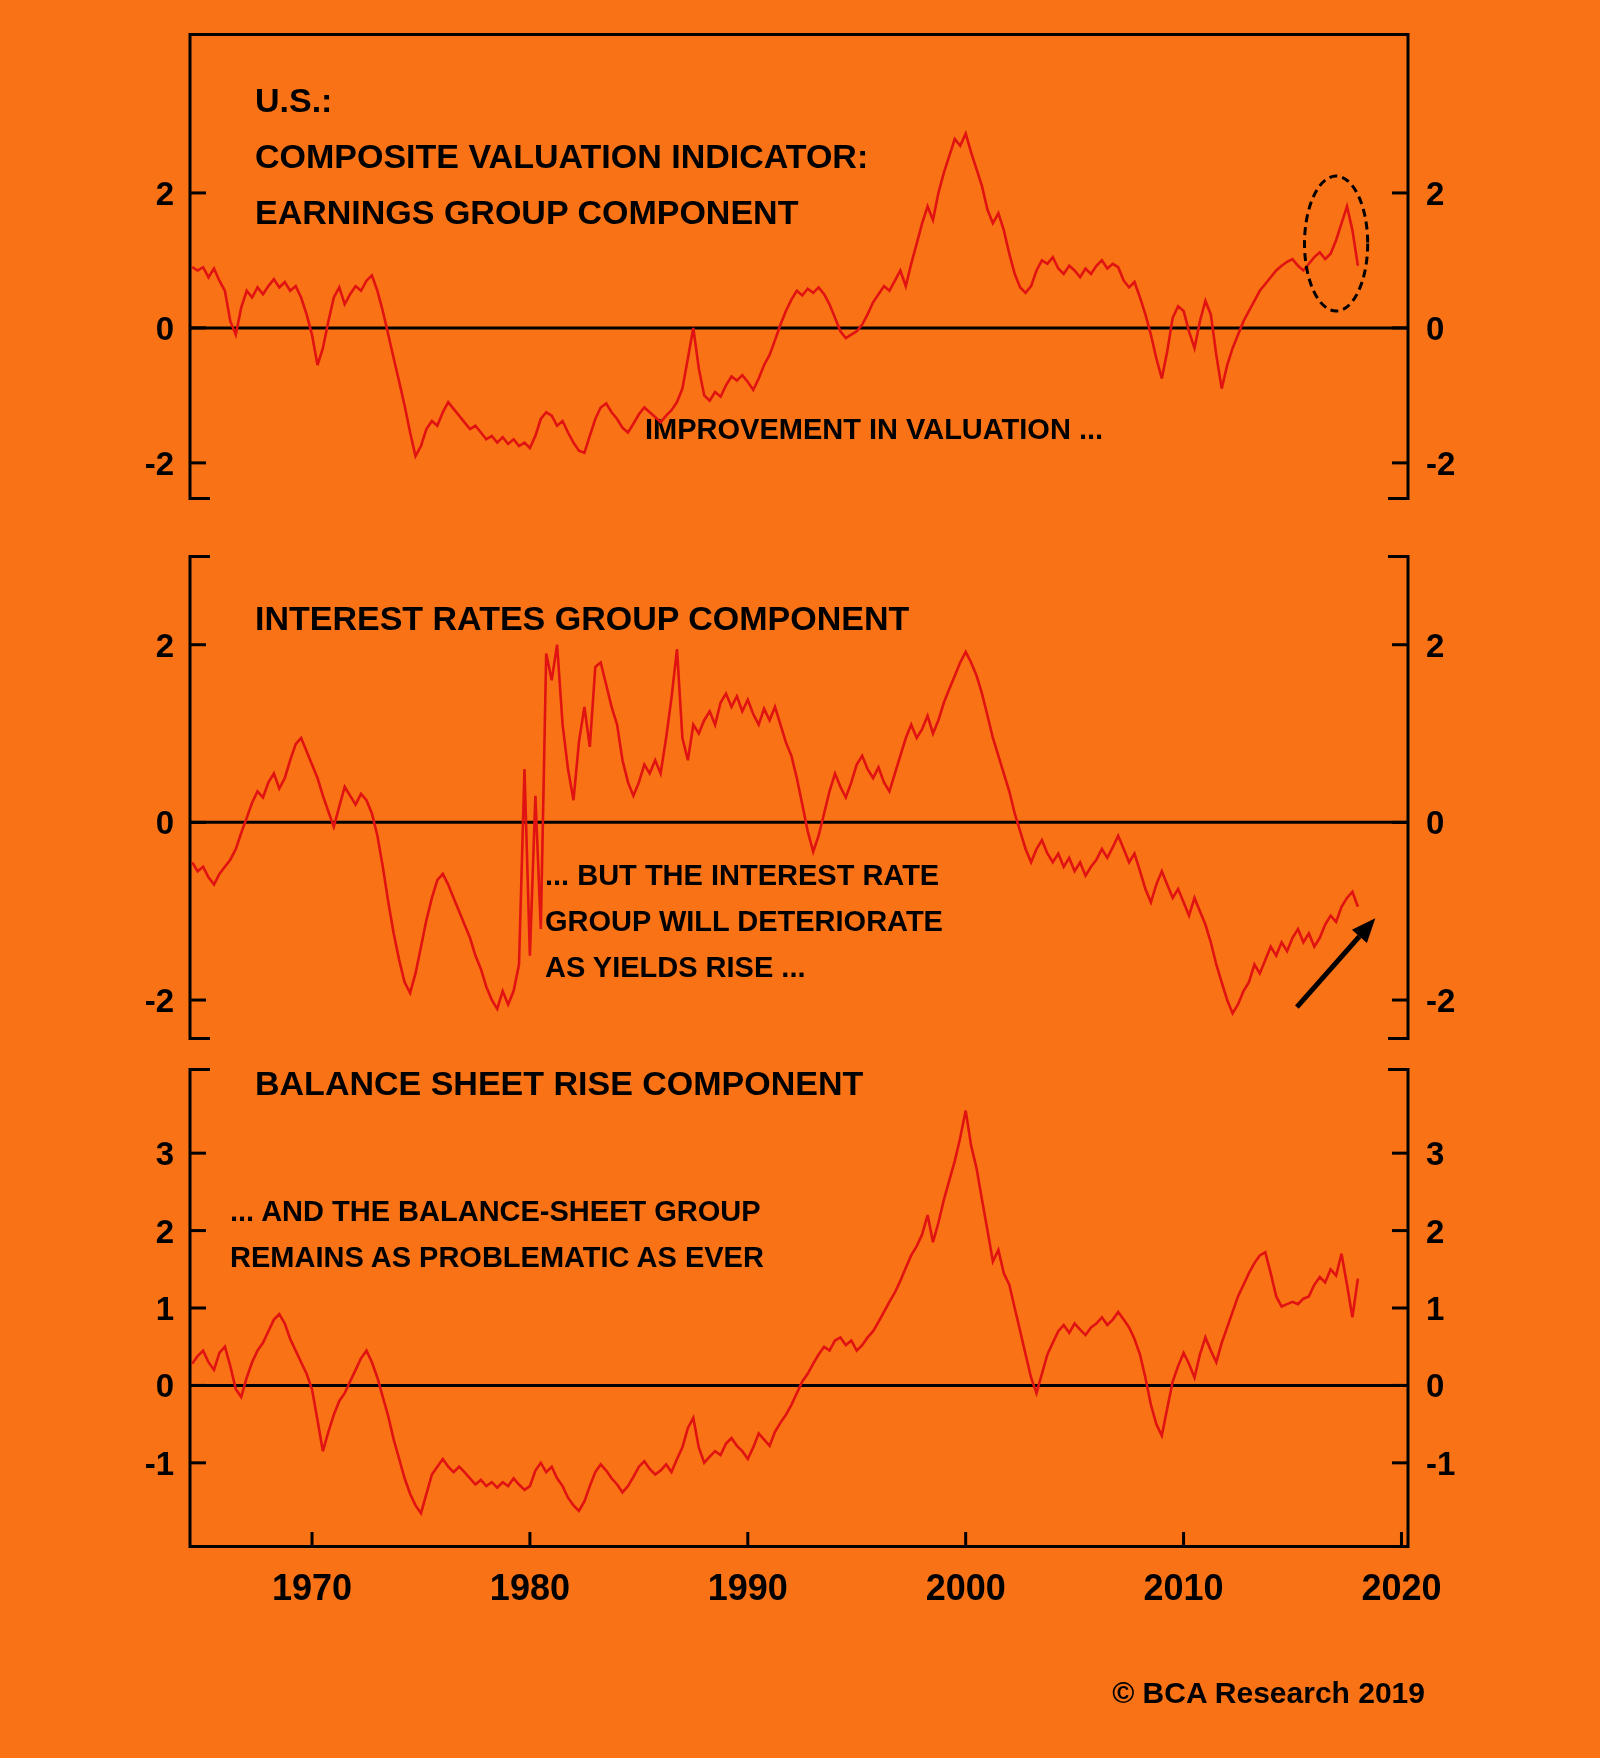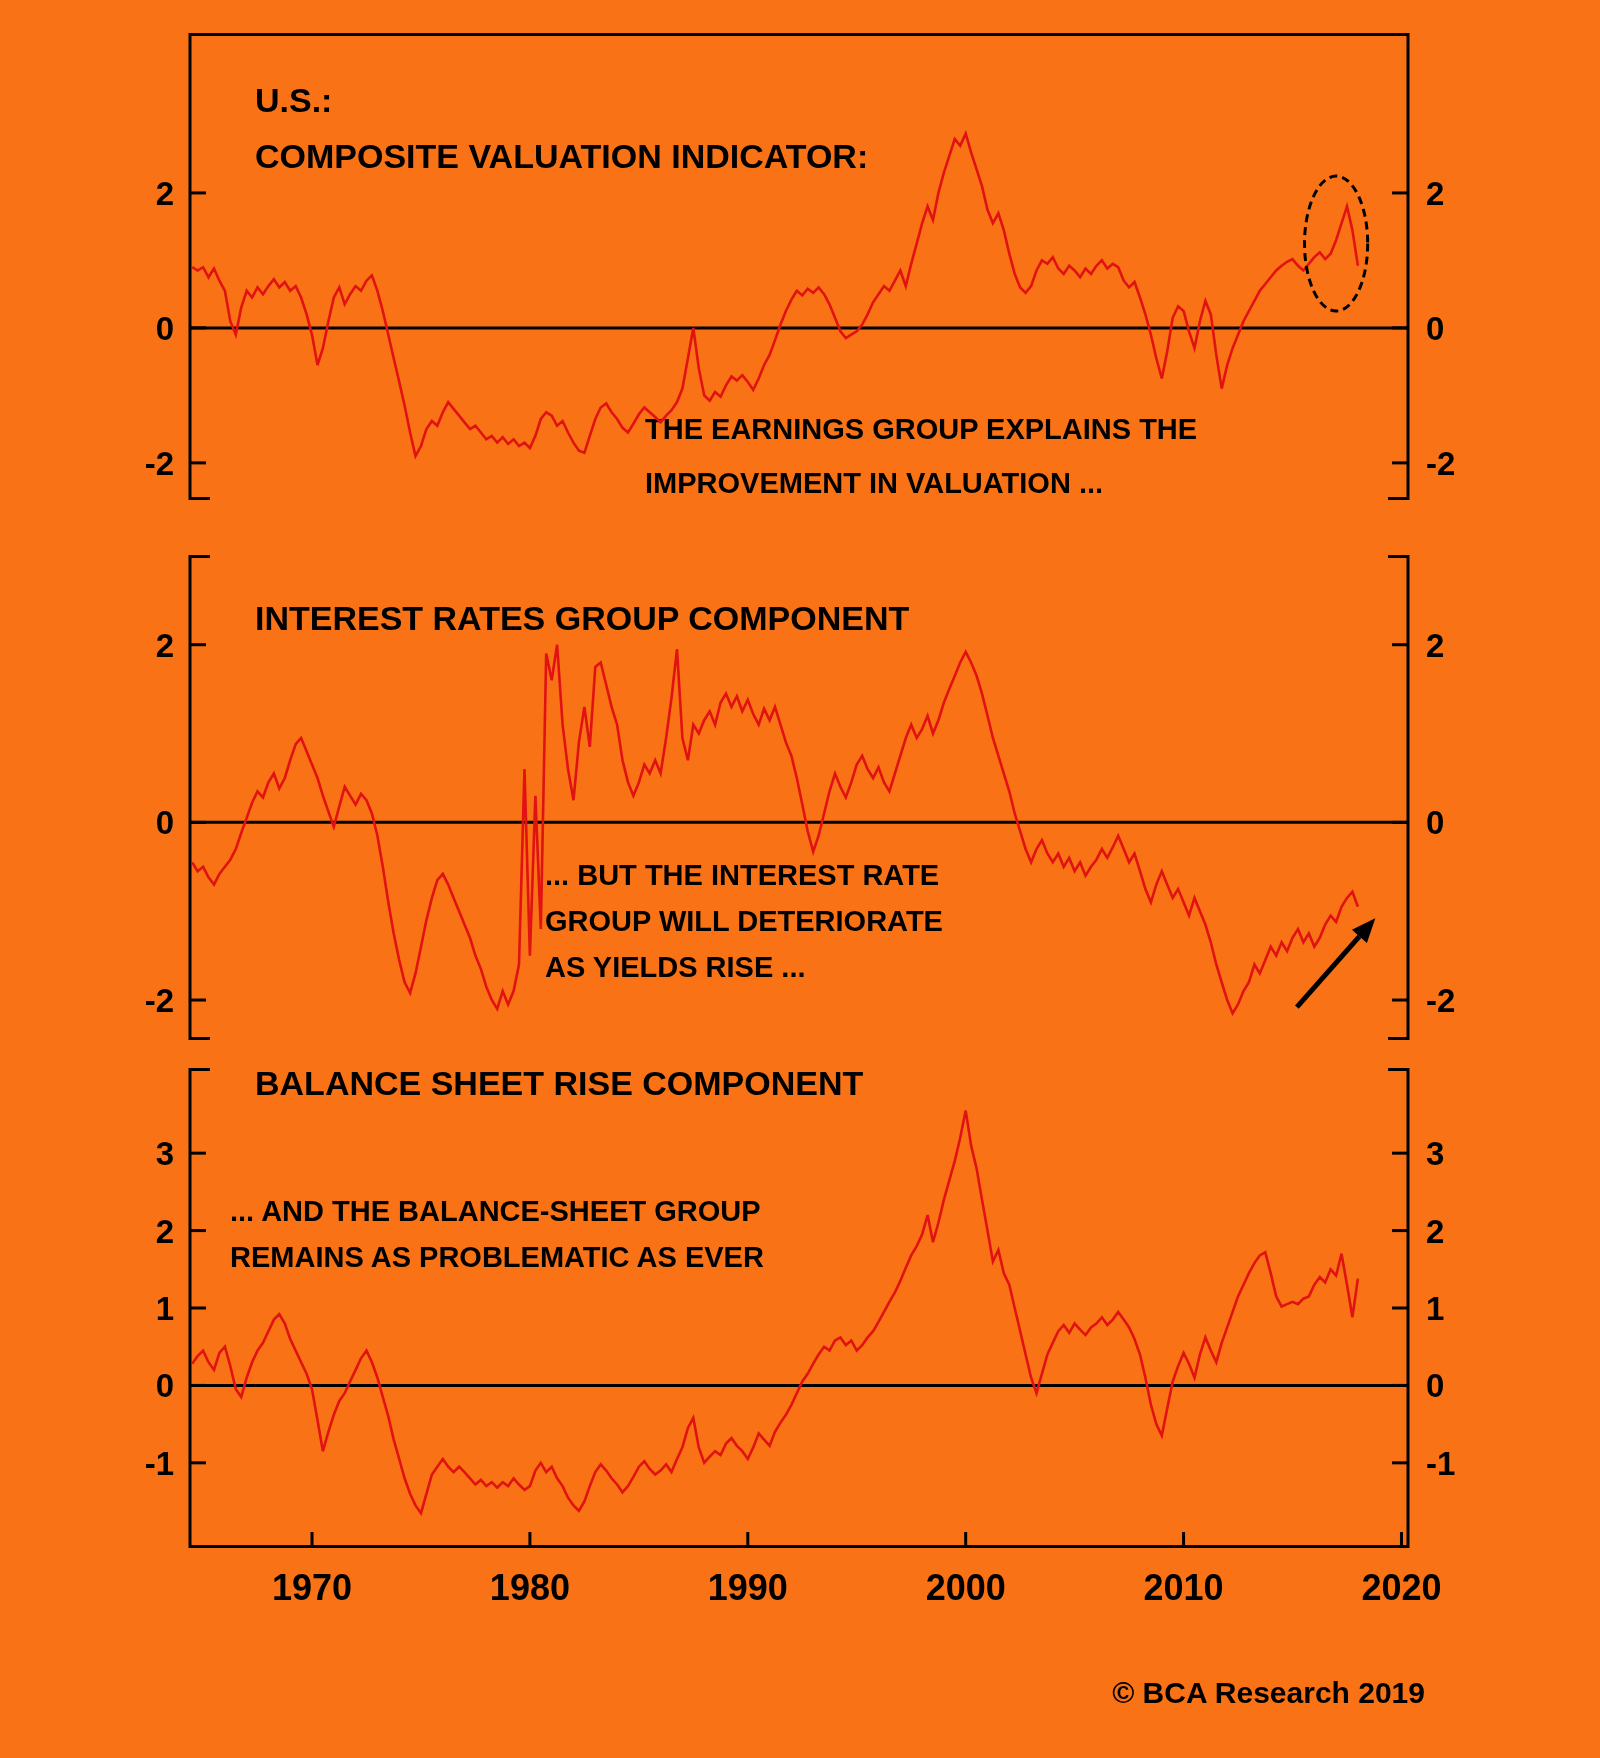--- a/index.html
+++ b/index.html
@@ -13,23 +13,23 @@
   svg text{font-family:"Liberation Sans","DejaVu Sans",sans-serif;font-weight:bold;fill:#000;}
 </style>
 </head>
 <body>
 
 <div class="page">
 
   <div class="ttl" style="left:255px;top:72px;">
     <div>U.S.:</div>
     <div>COMPOSITE VALUATION INDICATOR:</div>
+    <div>EARNINGS GROUP COMPONENT</div>
   </div>
   <div class="ann a1" style="left:645px;top:402px;">
-    <div>THE EARNINGS GROUP EXPLAINS THE</div>
     <div>IMPROVEMENT IN VALUATION ...</div>
   </div>
 
   <div class="ttl" style="left:255px;top:590px;">
     <div>INTEREST RATES GROUP COMPONENT</div>
   </div>
   <div class="ann" style="left:545px;top:852px;">
     <div>... BUT THE INTEREST RATE</div>
     <div>GROUP WILL DETERIORATE</div>
     <div>AS YIELDS RISE ...</div>

